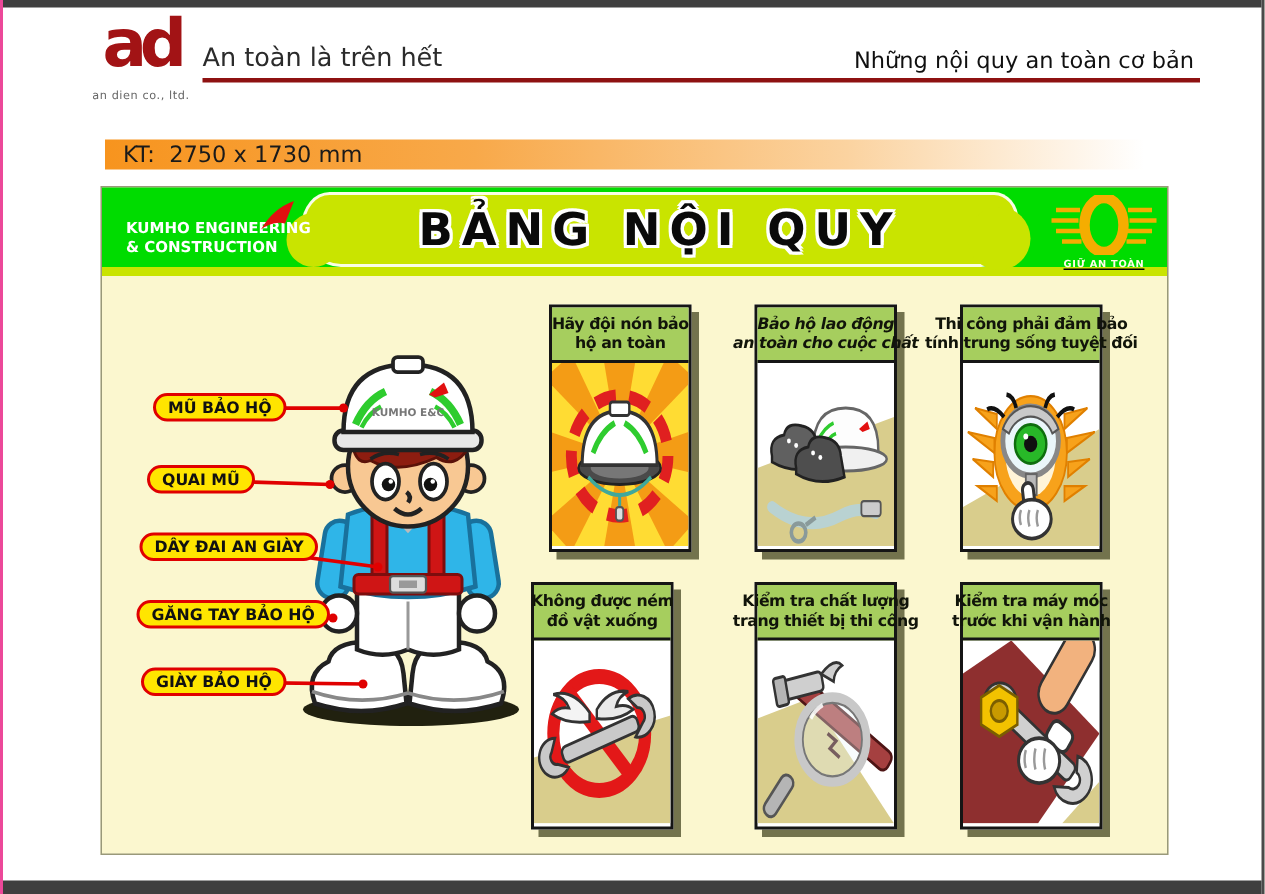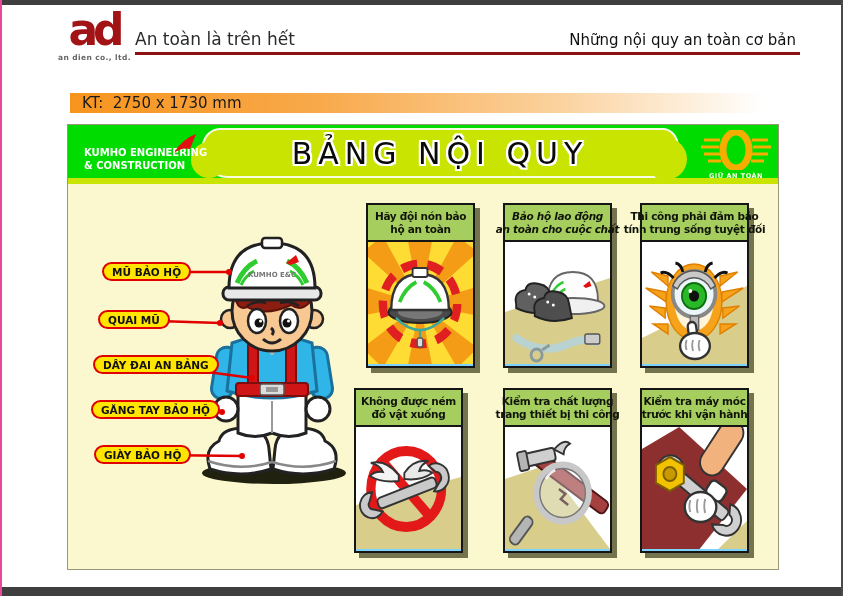--- a/index.html
+++ b/index.html
@@ -6,21 +6,21 @@
   body { background:#e8e8e8; font-family:"DejaVu Sans","Liberation Sans",sans-serif; }
   #page { position:relative; width:843px; height:596px; background:#fff; overflow:hidden;
           border-left:2px solid #ec4899; border-right:2px solid #4a4a4a; }
   .edge-bar { position:absolute; left:0; width:843px; background:#3f3f3f; }
   #top-bar { top:0; height:5px; }
   #bottom-bar { top:587px; height:9px; }
 
   
   #logo { position:absolute; left:56px; top:8px; width:72px; text-align:center; }
   #logo-text { font-size:44px; font-weight:bold; color:#A21315; letter-spacing:-5px; line-height:44px; }
-  #logo-sub { font-size:7.5px; color:#666; letter-spacing:.4px; margin-top:1px; white-space:nowrap;font-weight:bold; }
+  #logo-sub { font-size:7.5px; color:#666; letter-spacing:.4px; margin-top:7px; white-space:nowrap; }
   #slogan-left { position:absolute; left:133px; top:29px; font-size:17px; color:#2b2b2b; }
   #slogan-right { position:absolute; right:45px; top:31px; font-size:15px; color:#101010; }
   #red-rule { position:absolute; left:133px; top:52px; width:665px; height:3px; background:#8E1111; }
 
   
   #size-bar { position:absolute; left:68px; top:93px; width:707px; height:20px;
     background:linear-gradient(90deg,#F7941E 0%,#F8A94A 35%,#FBD3A0 70%,#FFFFFF 98%);
     display:flex; align-items:center; padding-left:12px; }
   #size-label { font-size:15px; color:#1a1a1a; white-space:pre; }
 
@@ -30,39 +30,39 @@
   #board-header { position:absolute; left:0; top:0; width:100%; height:59px; background:#00DC00; }
   #band-strip { position:absolute; left:0; bottom:0; width:100%; height:6px; background:#C9E400; }
   #title-band { position:absolute; left:133px; top:3px; width:478px; height:50px; background:#C9E400;
     border:2px solid rgba(255,255,255,.9);
     border-radius:30px 26px 40px 42px / 36px 30px 40px 44px;
     display:flex; align-items:center; justify-content:center; }
   #title-band::before { content:""; position:absolute; left:-12px; bottom:-2px; width:36px; height:36px;
     background:#C9E400; border-radius:50%; }
   #title-band::after { content:""; position:absolute; right:-10px; bottom:-4px; width:42px; height:42px;
     background:#C9E400; border-radius:50%; }
-  #board-title { position:relative; z-index:2; font-size:30px; font-weight:400; letter-spacing:6px;
+  #board-title { position:relative; z-index:2; font-size:30px; font-weight:700; letter-spacing:6px;
     color:#0a0a0a; white-space:nowrap;
     text-shadow:-2px -2px 0 #fff,2px -2px 0 #fff,-2px 2px 0 #fff,2px 2px 0 #fff,
                  0 -2px 0 #fff,0 2px 0 #fff,-2px 0 0 #fff,2px 0 0 #fff; }
   #company { position:absolute; left:16px; top:21px; color:#fff; font-weight:bold; font-size:10px;
     line-height:13px; white-space:nowrap; }
   #company-arrow { position:absolute; left:104px; top:8px; }
-  #badge { position:absolute; left:632px; top:5px; width:72px; text-align:center; }
+  #badge { position:absolute; left:632px; top:5px; width:72px; text-align:center;text-decoration:underline; }
   #badge-caption { font-size:6.5px; font-weight:bold; color:#FFFDE8; letter-spacing:.5px; margin-top:-2px; }
 
   
   .pill { position:absolute; display:inline-flex; align-items:center; height:19px; padding:0 8px;
     background:#FFE500; border:2px solid #E00000; border-radius:10px; z-index:3;
     font-size:10.5px; font-weight:bold; color:#111; white-space:nowrap; }
   #pointer-lines { position:absolute; left:0; top:0; z-index:2; pointer-events:none; }
   #character { position:absolute; left:118px; top:96px; z-index:1; }
 
   
-  .panel { position:absolute; width:109px; height:165px; background:#7dd3fc; border:2px solid #151515;
+  .panel { position:absolute; width:95px; height:165px; background:#ffffff; border:2px solid #151515;
     box-shadow:5px 5px 0 #73734d; }
   .panel-header { height:37px; background:#A6CE5E; border-bottom:2px solid #151515;
     display:flex; flex-direction:column; align-items:center; justify-content:center; }
   .panel-header span { font-size:10.5px; font-weight:bold; color:#11140a; line-height:13px;
     white-space:nowrap; letter-spacing:-.3px; }
   .panel-body { position:relative; height:122px; overflow:hidden; }
   .panel-body svg { display:block; width:100%; height:100%; }
   #panel-1 { left:298px; top:78px; } #panel-2 { left:435px; top:78px;font-style:italic; } #panel-3 { left:572px; top:78px; }
   #panel-4 { left:286px; top:263px; } #panel-5 { left:435px; top:263px; } #panel-6 { left:572px; top:263px; }
 </style>
@@ -166,21 +166,21 @@
         <circle cx="161" cy="147" r="3"></circle>
           <circle cx="152" cy="198" r="3"></circle>
           <circle cx="184" cy="253" r="3"></circle>
         <circle cx="154" cy="287" r="3"></circle>
           <circle cx="174" cy="331" r="3"></circle>
       </g>
     </svg>
 
     <div class="pill" style="left:34px;top:137px">MŨ BẢO HỘ</div>
     <div class="pill" style="left:30px;top:185px">QUAI  MŨ</div>
-    <div class="pill" style="left:25px;top:230px">DÂY ĐAI AN BẢNG</div>
+    <div class="pill" style="left:25px;top:230px">DÂY ĐAI AN GIÀY</div>
     <div class="pill" style="left:23px;top:275px">GĂNG TAY BẢO HỘ</div>
     <div class="pill" style="left:26px;top:320px">GIÀY BẢO HỘ</div>
 
     <div class="panel" id="panel-1">
       <div class="panel-header">
         <span>Hãy đội nón bảo</span>
         <span>hộ an toàn</span>
       </div>
       <div class="panel-body">
         <svg viewBox="0 0 113 122" preserveAspectRatio="none">

